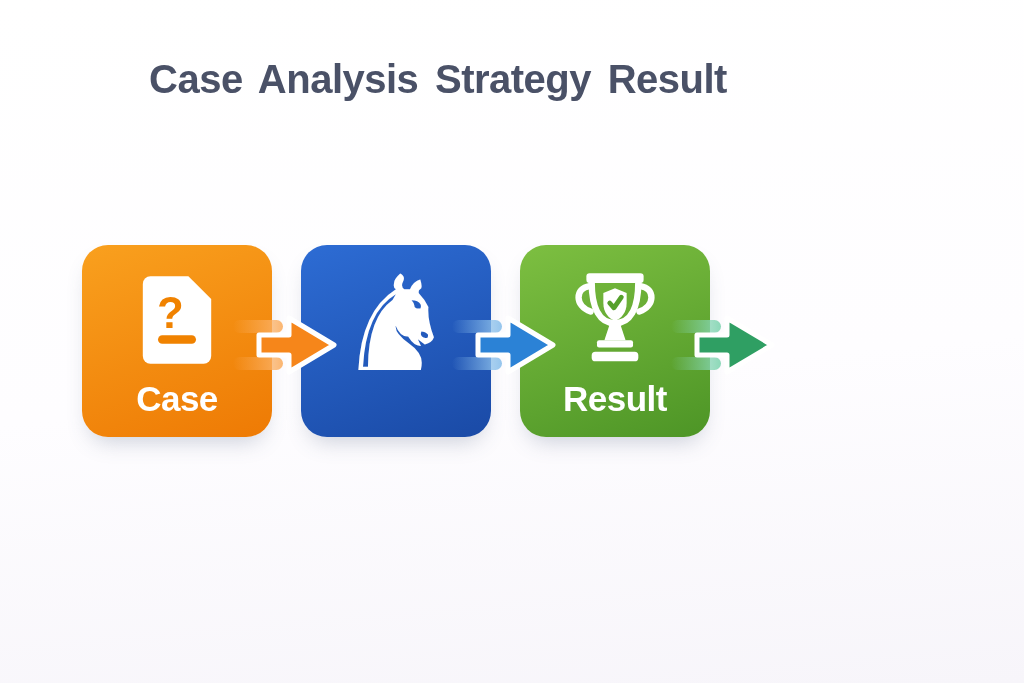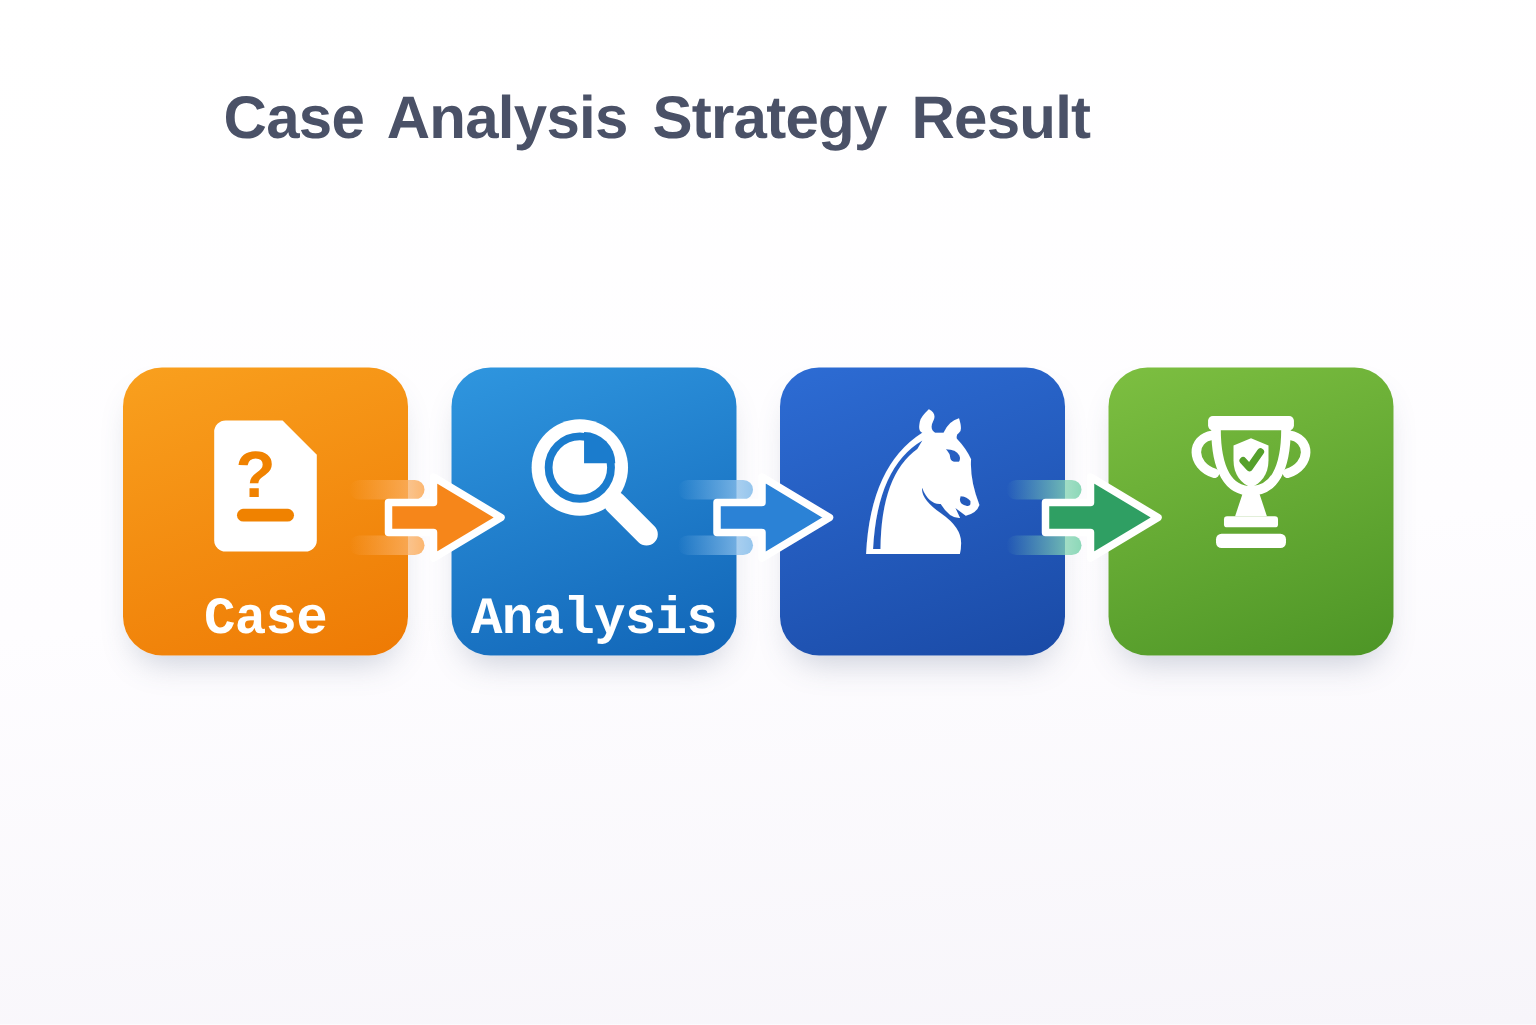--- a/index.html
+++ b/index.html
@@ -21,22 +21,22 @@
   
   .row{position:absolute;left:82px;top:245px;display:flex;gap:29px;}
   .card{
     width:190px;height:192px;border-radius:26px;
     background:linear-gradient(160deg,var(--c1) 0%,var(--c2) 100%);
     box-shadow:0 12px 22px -8px rgba(70,85,120,.28);
     display:flex;flex-direction:column;align-items:center;
   }
   .icon-area{height:126px;margin-top:16px;display:flex;align-items:center;justify-content:center;}
   .card-label{
-    margin-top:auto;padding-bottom:4px;
-    color:#ffffff;font-size:35px;font-weight:bold;letter-spacing:-0.5px;font-family:Liberation Mono, monospace;
+    margin-top:auto;padding-bottom:18px;
+    color:#ffffff;font-size:35px;font-weight:bold;letter-spacing:-0.5px;
   }
 
   
   .doc-svg{width:76px;height:92px;display:block;}
   .mag-svg{width:104px;height:104px;display:block;}
   .trophy-svg{width:106px;height:108px;display:block;}
   .knight-glyph{
     font-family:"DejaVu Sans",sans-serif;
     font-size:132px;line-height:118px;color:#ffffff;
     display:inline-block;transform:scaleX(-1);
@@ -63,31 +63,20 @@
       <div class="icon-area">
         <svg class="doc-svg" viewBox="0 0 80 96">
           <path d="M12,2 H52 L76,26 V86 a8,8 0 0 1 -8,8 H12 a8,8 0 0 1 -8,-8 V10 a8,8 0 0 1 8,-8 Z" fill="#ffffff"></path>
           <text x="33" y="56" text-anchor="middle" font-family="Liberation Sans, sans-serif" font-weight="bold" font-size="46" fill="var(--accent)">?</text>
           <rect x="20" y="64" width="40" height="9" rx="4.5" fill="var(--accent)"></rect>
         </svg>
       </div>
       <div class="card-label">Case</div>
     </div>
 
-    <div class="card" style="--c1: #2f96df; --c2: #1165b7; --accent: #1b7ccd;">
-      <div class="icon-area">
-        <svg class="mag-svg" viewBox="0 0 110 110">
-          <line x1="70" y1="67" x2="92" y2="89" stroke="#ffffff" stroke-width="16" stroke-linecap="round"></line>
-          <circle cx="45" cy="42" r="34" fill="#ffffff"></circle>
-          <circle cx="45" cy="42" r="22" fill="#ffffff" stroke="var(--accent)" stroke-width="5.5"></circle>
-          <path d="M45,42 L45,20 A22,22 0 0 1 67,42 Z" fill="var(--accent)" transform="translate(3,-3)"></path>
-        </svg>
-      </div>
-      <div class="card-label">Analysis</div>
-    </div>
 
     <div class="card" style="--c1: #2d6cd4; --c2: #1a4aa6; --accent: #2057b8;">
       <div class="icon-area">
         <span class="knight-glyph">♞</span>
       </div>
     </div>
 
     <div class="card" style="--c1: #7dbf41; --c2: #4d9526; --accent: #55a02b;">
       <div class="icon-area">
         <svg class="trophy-svg" viewBox="0 0 100 100">
@@ -95,20 +84,21 @@
           <path d="M74,18 C88,20 88,37 73,42" fill="none" stroke="#ffffff" stroke-width="6" stroke-linecap="round"></path>
           <rect x="23" y="6" width="54" height="9" rx="3" fill="#ffffff"></rect>
           <path d="M28,14 C28,40 36,53 50,53 C64,53 72,40 72,14" fill="none" stroke="#ffffff" stroke-width="6"></path>
           <path d="M50,20 L61,24.5 V34 C61,43 56,48.5 50,51 C44,48.5 39,43 39,34 V24.5 Z" fill="#ffffff"></path>
           <path d="M45,34 L49,38.5 L56,28.5" fill="none" stroke="var(--accent)" stroke-width="4.5" stroke-linecap="round" stroke-linejoin="round"></path>
           <path d="M45,54 H55 L60,69 H40 Z" fill="#ffffff"></path>
           <rect x="33" y="69" width="34" height="7" rx="2" fill="#ffffff"></rect>
           <rect x="28" y="80" width="44" height="9" rx="3.5" fill="#ffffff"></rect>
         </svg>
       </div>
+      <div class="card-label">Result</div>
     </div>
 
     <div class="arrow arrow-1" style="--arrow: #f6861a; --streak: #fbb268;">
       <svg viewBox="0 0 110 84">
         <defs>
           <linearGradient id="g0" x1="0" y1="0" x2="1" y2="0">
             <stop offset="0" style="stop-color:var(--streak)" stop-opacity="0"></stop>
             <stop offset="1" style="stop-color:var(--streak)" stop-opacity="0.95"></stop>
           </linearGradient>
         </defs>

